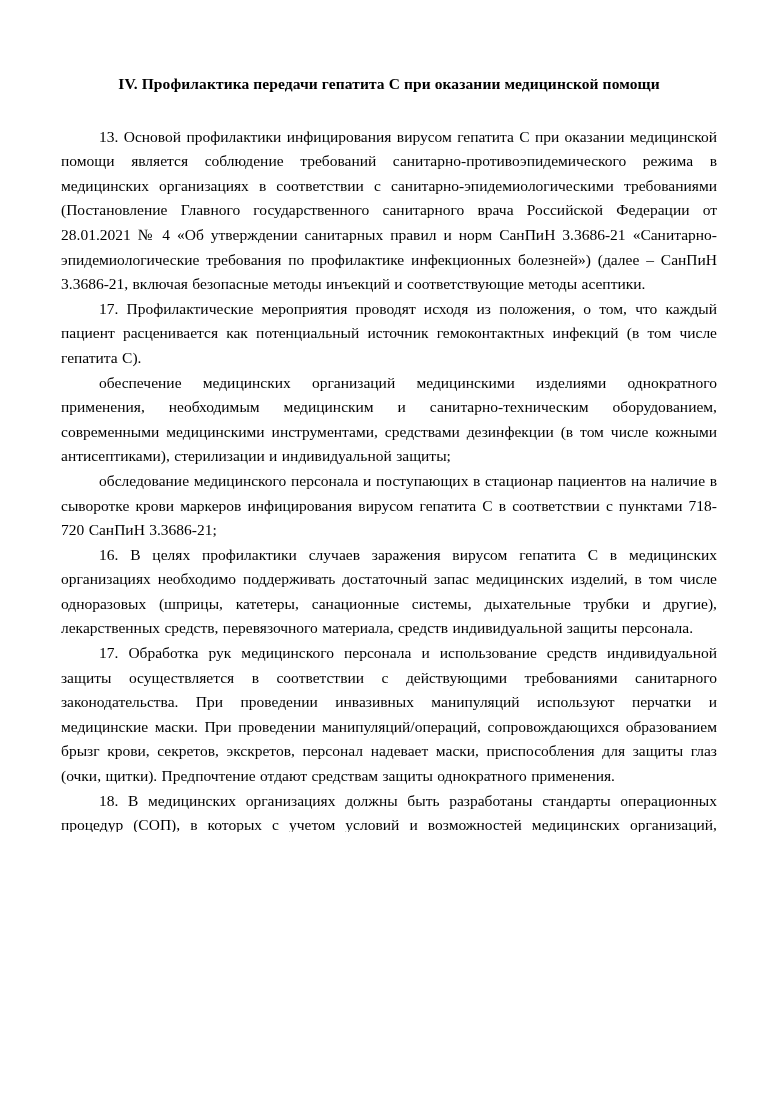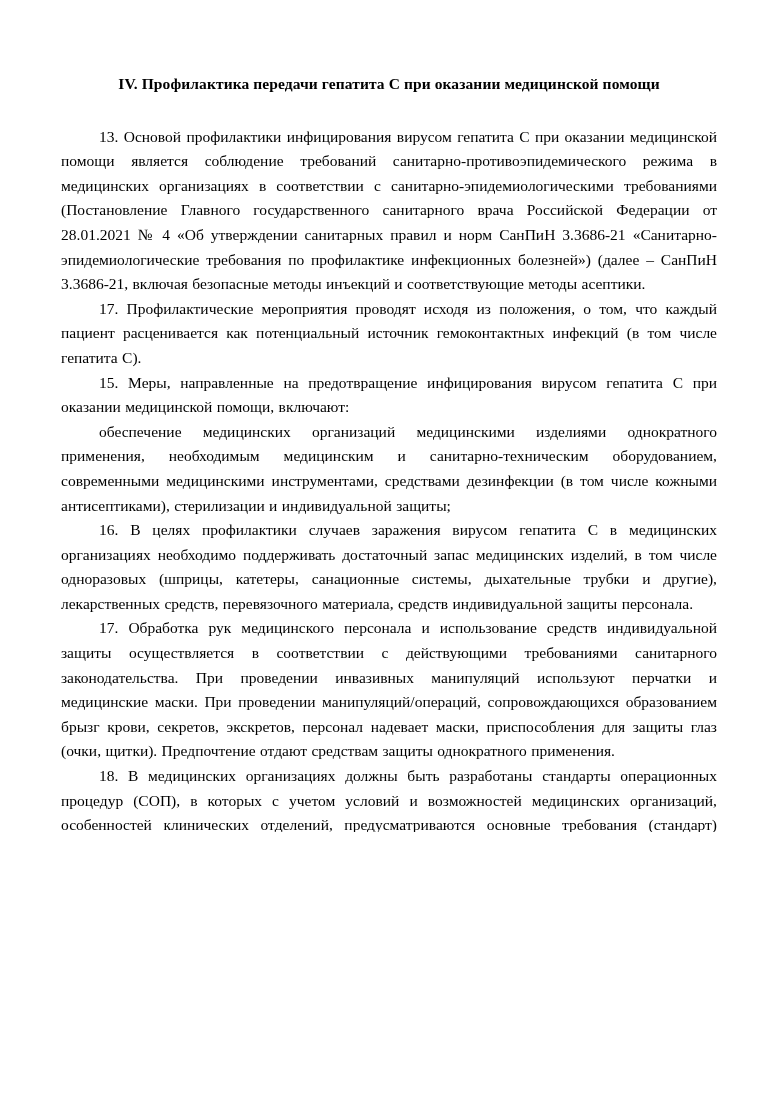--- a/index.html
+++ b/index.html
@@ -36,19 +36,19 @@
   }
 </style>
 </head>
 <body>
 
 <div class="page">
   <h1 class="doc-title">IV. Профилактика передачи гепатита С при оказании медицинской помощи</h1>
 
   <p class="para">13. Основой профилактики инфицирования вирусом гепатита С при оказании медицинской помощи является соблюдение требований санитарно-противоэпидемического режима в медицинских организациях в соответствии с санитарно-эпидемиологическими требованиями (Постановление Главного государственного санитарного врача Российской Федерации от 28.01.2021 № 4 «Об утверждении санитарных правил и норм СанПиН 3.3686-21 «Санитарно-эпидемиологические требования по профилактике инфекционных болезней») (далее – СанПиН 3.3686-21, включая безопасные методы инъекций и соответствующие методы асептики.</p>
   <p class="para">17. Профилактические мероприятия проводят исходя из положения, о том, что каждый пациент расценивается как потенциальный источник гемоконтактных инфекций (в том числе гепатита С).</p>
-  <p class="para">15. Меры, направленные на предотвращение инфицирования вирусом гепатита С при оказании медицинской помощи, включают:</p>
   <p class="para">обеспечение медицинских организаций медицинскими изделиями однократного применения, необходимым медицинским и санитарно-техническим оборудованием, современными медицинскими инструментами, средствами дезинфекции (в том числе кожными антисептиками), стерилизации и индивидуальной защиты;</p>
+  <p class="para">обследование медицинского персонала и поступающих в стационар пациентов на наличие в сыворотке крови маркеров инфицирования вирусом гепатита С в соответствии с пунктами 718-720 СанПиН 3.3686-21;</p>
   <p class="para">16. В целях профилактики случаев заражения вирусом гепатита С в медицинских организациях необходимо поддерживать достаточный запас медицинских изделий, в том числе одноразовых (шприцы, катетеры, санационные системы, дыхательные трубки и другие), лекарственных средств, перевязочного материала, средств индивидуальной защиты персонала.</p>
   <p class="para">17. Обработка рук медицинского персонала и использование средств индивидуальной защиты осуществляется в соответствии с действующими требованиями санитарного законодательства. При проведении инвазивных манипуляций используют перчатки и медицинские маски. При проведении манипуляций/операций, сопровождающихся образованием брызг крови, секретов, экскретов, персонал надевает маски, приспособления для защиты глаз (очки, щитки). Предпочтение отдают средствам защиты однократного применения.</p>
   <p class="para">18. В медицинских организациях должны быть разработаны стандарты операционных процедур (СОП), в которых с учетом условий и возможностей медицинских организаций, особенностей клинических отделений, предусматриваются основные требования (стандарт) проводимых манипуляций с позиций эпидемиологической безопасности и критериев оценки качества медицинской помощи. Персонал проходит обучение по данным СОП с последующей проверкой их соблюдения.</p>
 
 </div>
 
 </body></html>

